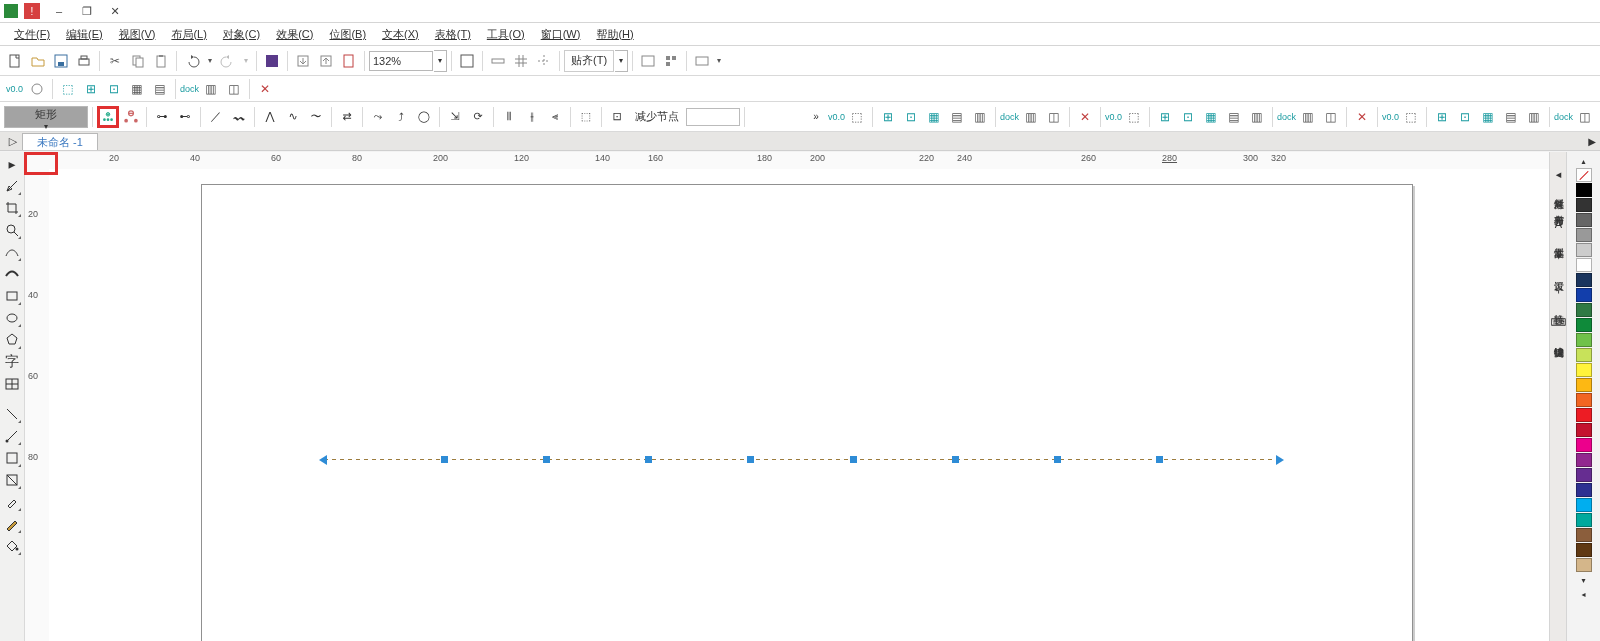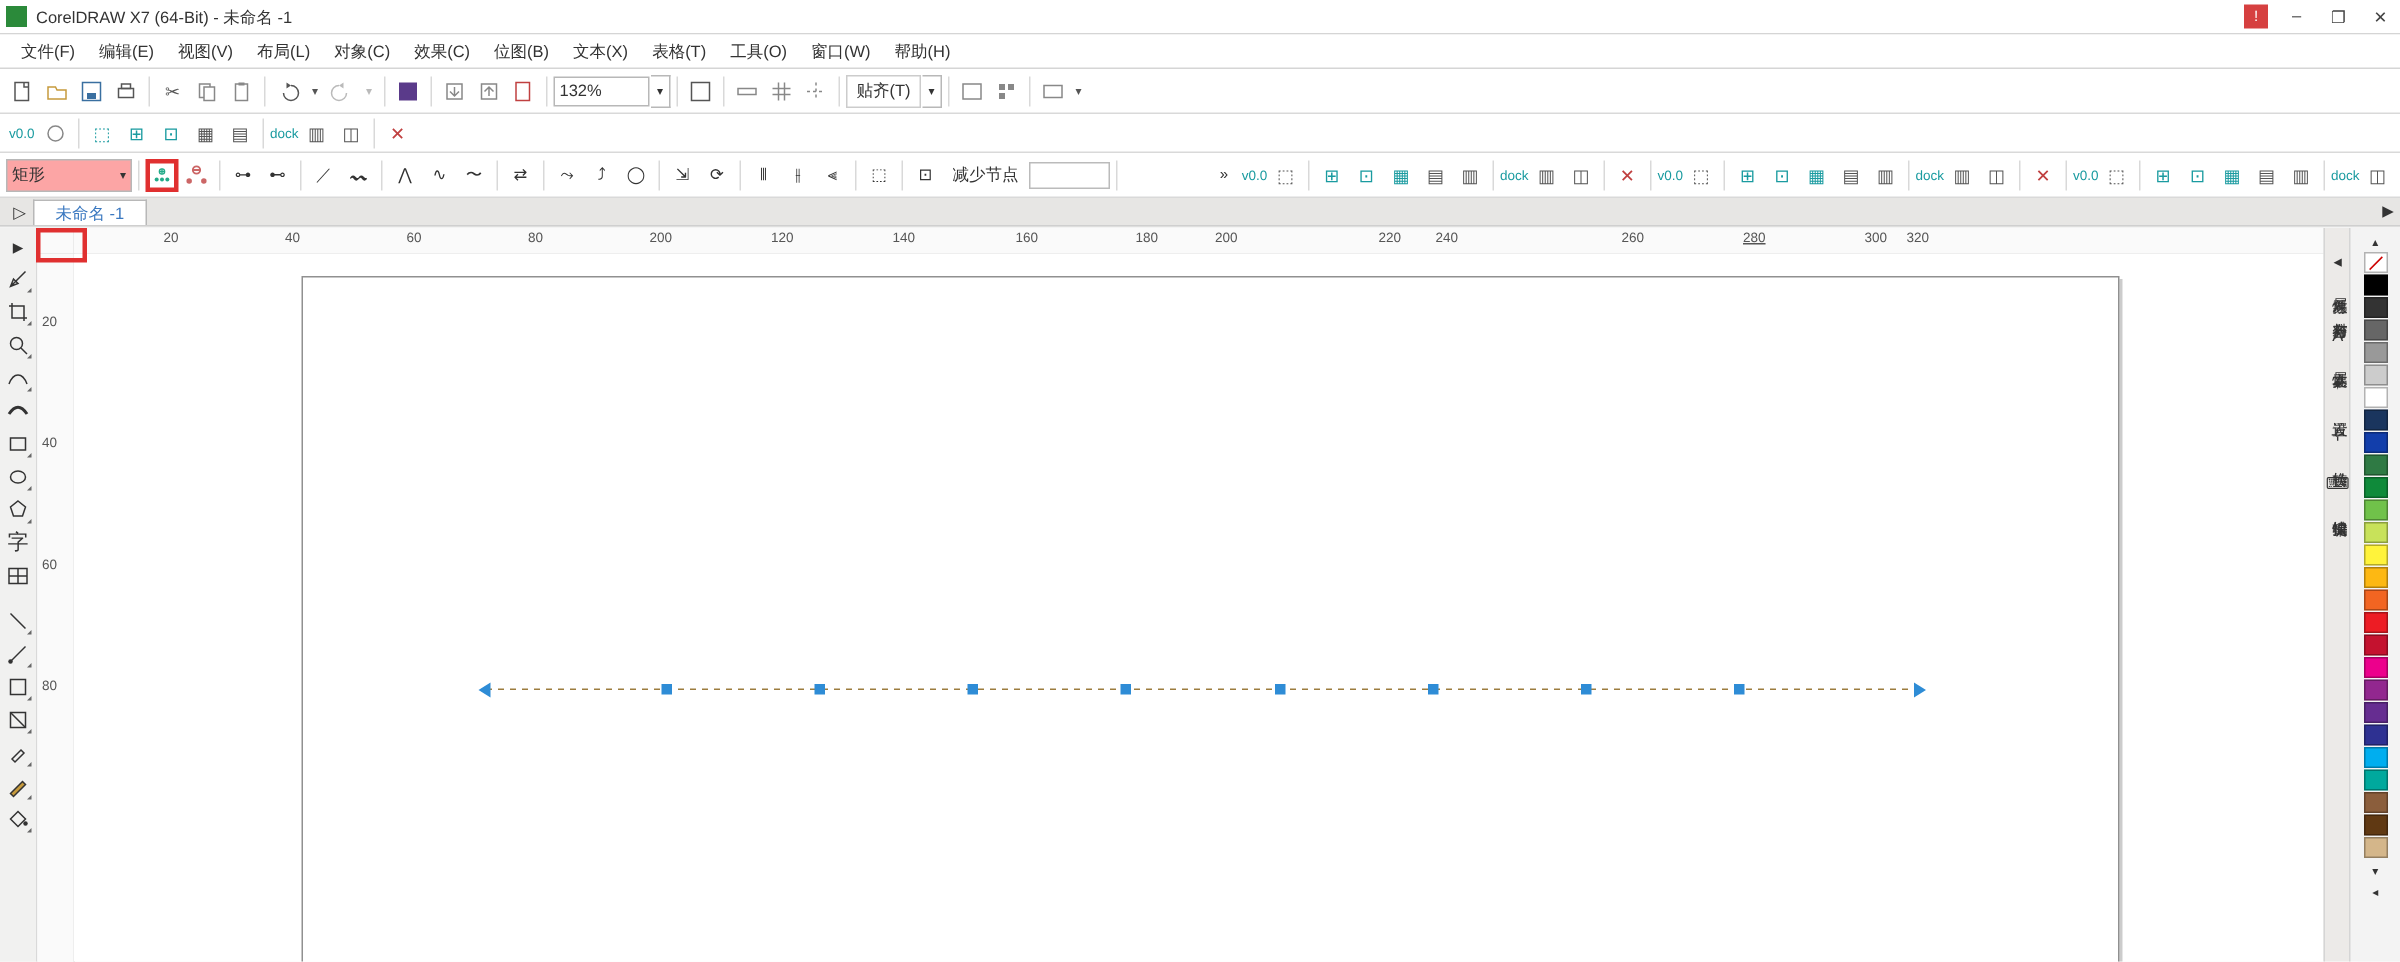--- a/index.html
+++ b/index.html
@@ -3,31 +3,31 @@
 <meta charset="utf-8">
 <style>
   html,body{margin:0;padding:0;width:1600px;height:641px;font-family:"Microsoft YaHei","SimSun",sans-serif;font-size:11px;color:#333;background:#f3f3f3;overflow:hidden;}
   .titlebar{height:22px;background:#fff;border-bottom:1px solid #d5d5d5;display:flex;align-items:center;padding:0 4px;}
   .app-icon{width:14px;height:14px;background:#2b8a3a;margin-right:6px;display:inline-block;}
   .title-text{flex:1;color:#333;}
   .title-btns{display:flex;gap:10px;align-items:center;}
   .title-btn{width:18px;height:18px;display:flex;align-items:center;justify-content:center;color:#444;cursor:pointer;}
   .notify-icon{width:16px;height:16px;background:#d64040;color:#fff;display:flex;align-items:center;justify-content:center;font-size:10px;}
   .menubar{height:22px;background:#fff;border-bottom:1px solid #d5d5d5;display:flex;align-items:center;padding-left:6px;}
-  .menu-item{padding:3px 8px;cursor:default;}
+  .menu-item{padding:3px 8px;cursor:default;text-decoration:underline;}
   .toolbar{height:29px;background:#fff;border-bottom:1px solid #d9d9d9;display:flex;align-items:center;padding:0 4px;gap:1px;}
   .tb{width:22px;height:22px;display:flex;align-items:center;justify-content:center;color:#555;font-size:12px;}
   .tb svg{width:16px;height:16px;}
   .sep{width:1px;height:20px;background:#d9d9d9;margin:0 3px;}
   .zoom-box{width:56px;height:18px;border:1px solid #b8b8b8;display:flex;align-items:center;padding:0 3px;font-size:11px;background:#fff;}
   .zoom-drop{width:12px;height:20px;border:1px solid #b8b8b8;border-left:none;display:flex;align-items:center;justify-content:center;font-size:8px;}
   .snap-btn{height:20px;border:1px solid #ccc;display:flex;align-items:center;padding:0 6px;font-size:11px;}
   .snap-drop{width:12px;height:20px;border:1px solid #b8b8b8;border-left:none;display:flex;align-items:center;justify-content:center;font-size:8px;}
   .prop-bar{height:29px;background:#fff;border-bottom:1px solid #d9d9d9;display:flex;align-items:center;padding:0 4px;gap:1px;overflow:hidden;}
-  .combo{width:76px;height:20px;border:1px solid #b8b8b8;display:flex;align-items:center;justify-content:space-between;padding:0 3px;font-size:11px;background:#fca5a5;}
+  .combo{width:76px;height:20px;border:1px solid #b8b8b8;display:flex;align-items:center;justify-content:space-between;padding:0 3px;font-size:11px;background:#a3a3a3;flex-direction:column;}
   .combo .arr{font-size:8px;}
   .red-box{border:3px solid #e03030 !important;box-sizing:border-box;}
   .prop-btn{width:22px;height:22px;display:flex;align-items:center;justify-content:center;}
   .teal{color:#1a9ba0;}
   .tab-strip{height:18px;background:#e7e6e4;border-bottom:1px solid #cfcfcf;display:flex;align-items:stretch;padding-left:4px;position:relative;}
   .tab-cursor{width:18px;display:flex;align-items:center;justify-content:center;font-size:11px;color:#333;}
   .tab{padding:0 14px;border:1px solid #b8b8b8;border-bottom:none;background:#fff;display:flex;align-items:center;font-size:11px;color:#3a78c0;margin-top:1px;}
   .tab-scroll{position:absolute;right:0;top:0;width:16px;height:18px;display:flex;align-items:center;justify-content:center;font-size:10px;}
   .workspace{position:absolute;top:152px;left:0;right:0;bottom:0;display:flex;}
   .toolbox{width:24px;background:#f1f1f0;border-right:1px solid #d9d9d9;display:flex;flex-direction:column;align-items:center;padding-top:2px;gap:2px;}
@@ -56,21 +56,20 @@
   .sw.none::after{content:"";position:absolute;left:1px;right:1px;top:50%;border-top:1px solid #c00;transform:rotate(-45deg);}
   .cb-input{width:46px;height:16px;border:1px solid #bbb;display:flex;align-items:center;padding:0 3px;font-size:10px;background:#fff;}
   .ruler-holder{position:relative;width:100%;height:100%;}
   .tooltab-extra{position:absolute;left:24px;top:152px;width:34px;height:23px;border:3px solid #e03030;box-sizing:border-box;z-index:5;pointer-events:none;}
 </style>
 </head>
 <body>
 
 <div class="titlebar">
   <span class="app-icon"></span>
-  <span class="title-text">CorelDRAW X7 (64-Bit) - 未命名 -1</span>
   <div class="title-btns">
     <div class="notify-icon">!</div>
     <div class="title-btn">–</div>
     <div class="title-btn">❐</div>
     <div class="title-btn">✕</div>
   </div>
 </div>
 
 <div class="menubar">
   <span class="menu-item">文件(F)</span>
@@ -445,21 +444,21 @@
     <div class="corner"></div>
     <div class="h-ruler">
       <div class="ruler-holder" id="h-ruler-holder">
           <div class="num" style="left: 60px;">20</div>
           <div class="num" style="left: 141px;">40</div>
           <div class="num" style="left: 222px;">60</div>
           <div class="num" style="left: 303px;">80</div>
           <div class="num" style="left: 384px;">200</div>
           <div class="num" style="left: 465px;">120</div>
           <div class="num" style="left: 546px;">140</div>
-          <div class="num" style="left: 628px;">160</div>
+          <div class="num" style="left: 599px;">160</div>
           <div class="num" style="left: 708px;">180</div>
           <div class="num" style="left: 761px;">200</div>
           <div class="num" style="left: 870px;">220</div>
           <div class="num" style="left: 908px;">240</div>
           <div class="num" style="left: 1032px;">260</div>
           <div class="num" style="left: 1113px; text-decoration: underline;">280</div>
           <div class="num" style="left: 1194px;">300</div>
           <div class="num" style="left: 1222px;">320</div>
         </div>
       <span class="unit">毫米</span>

